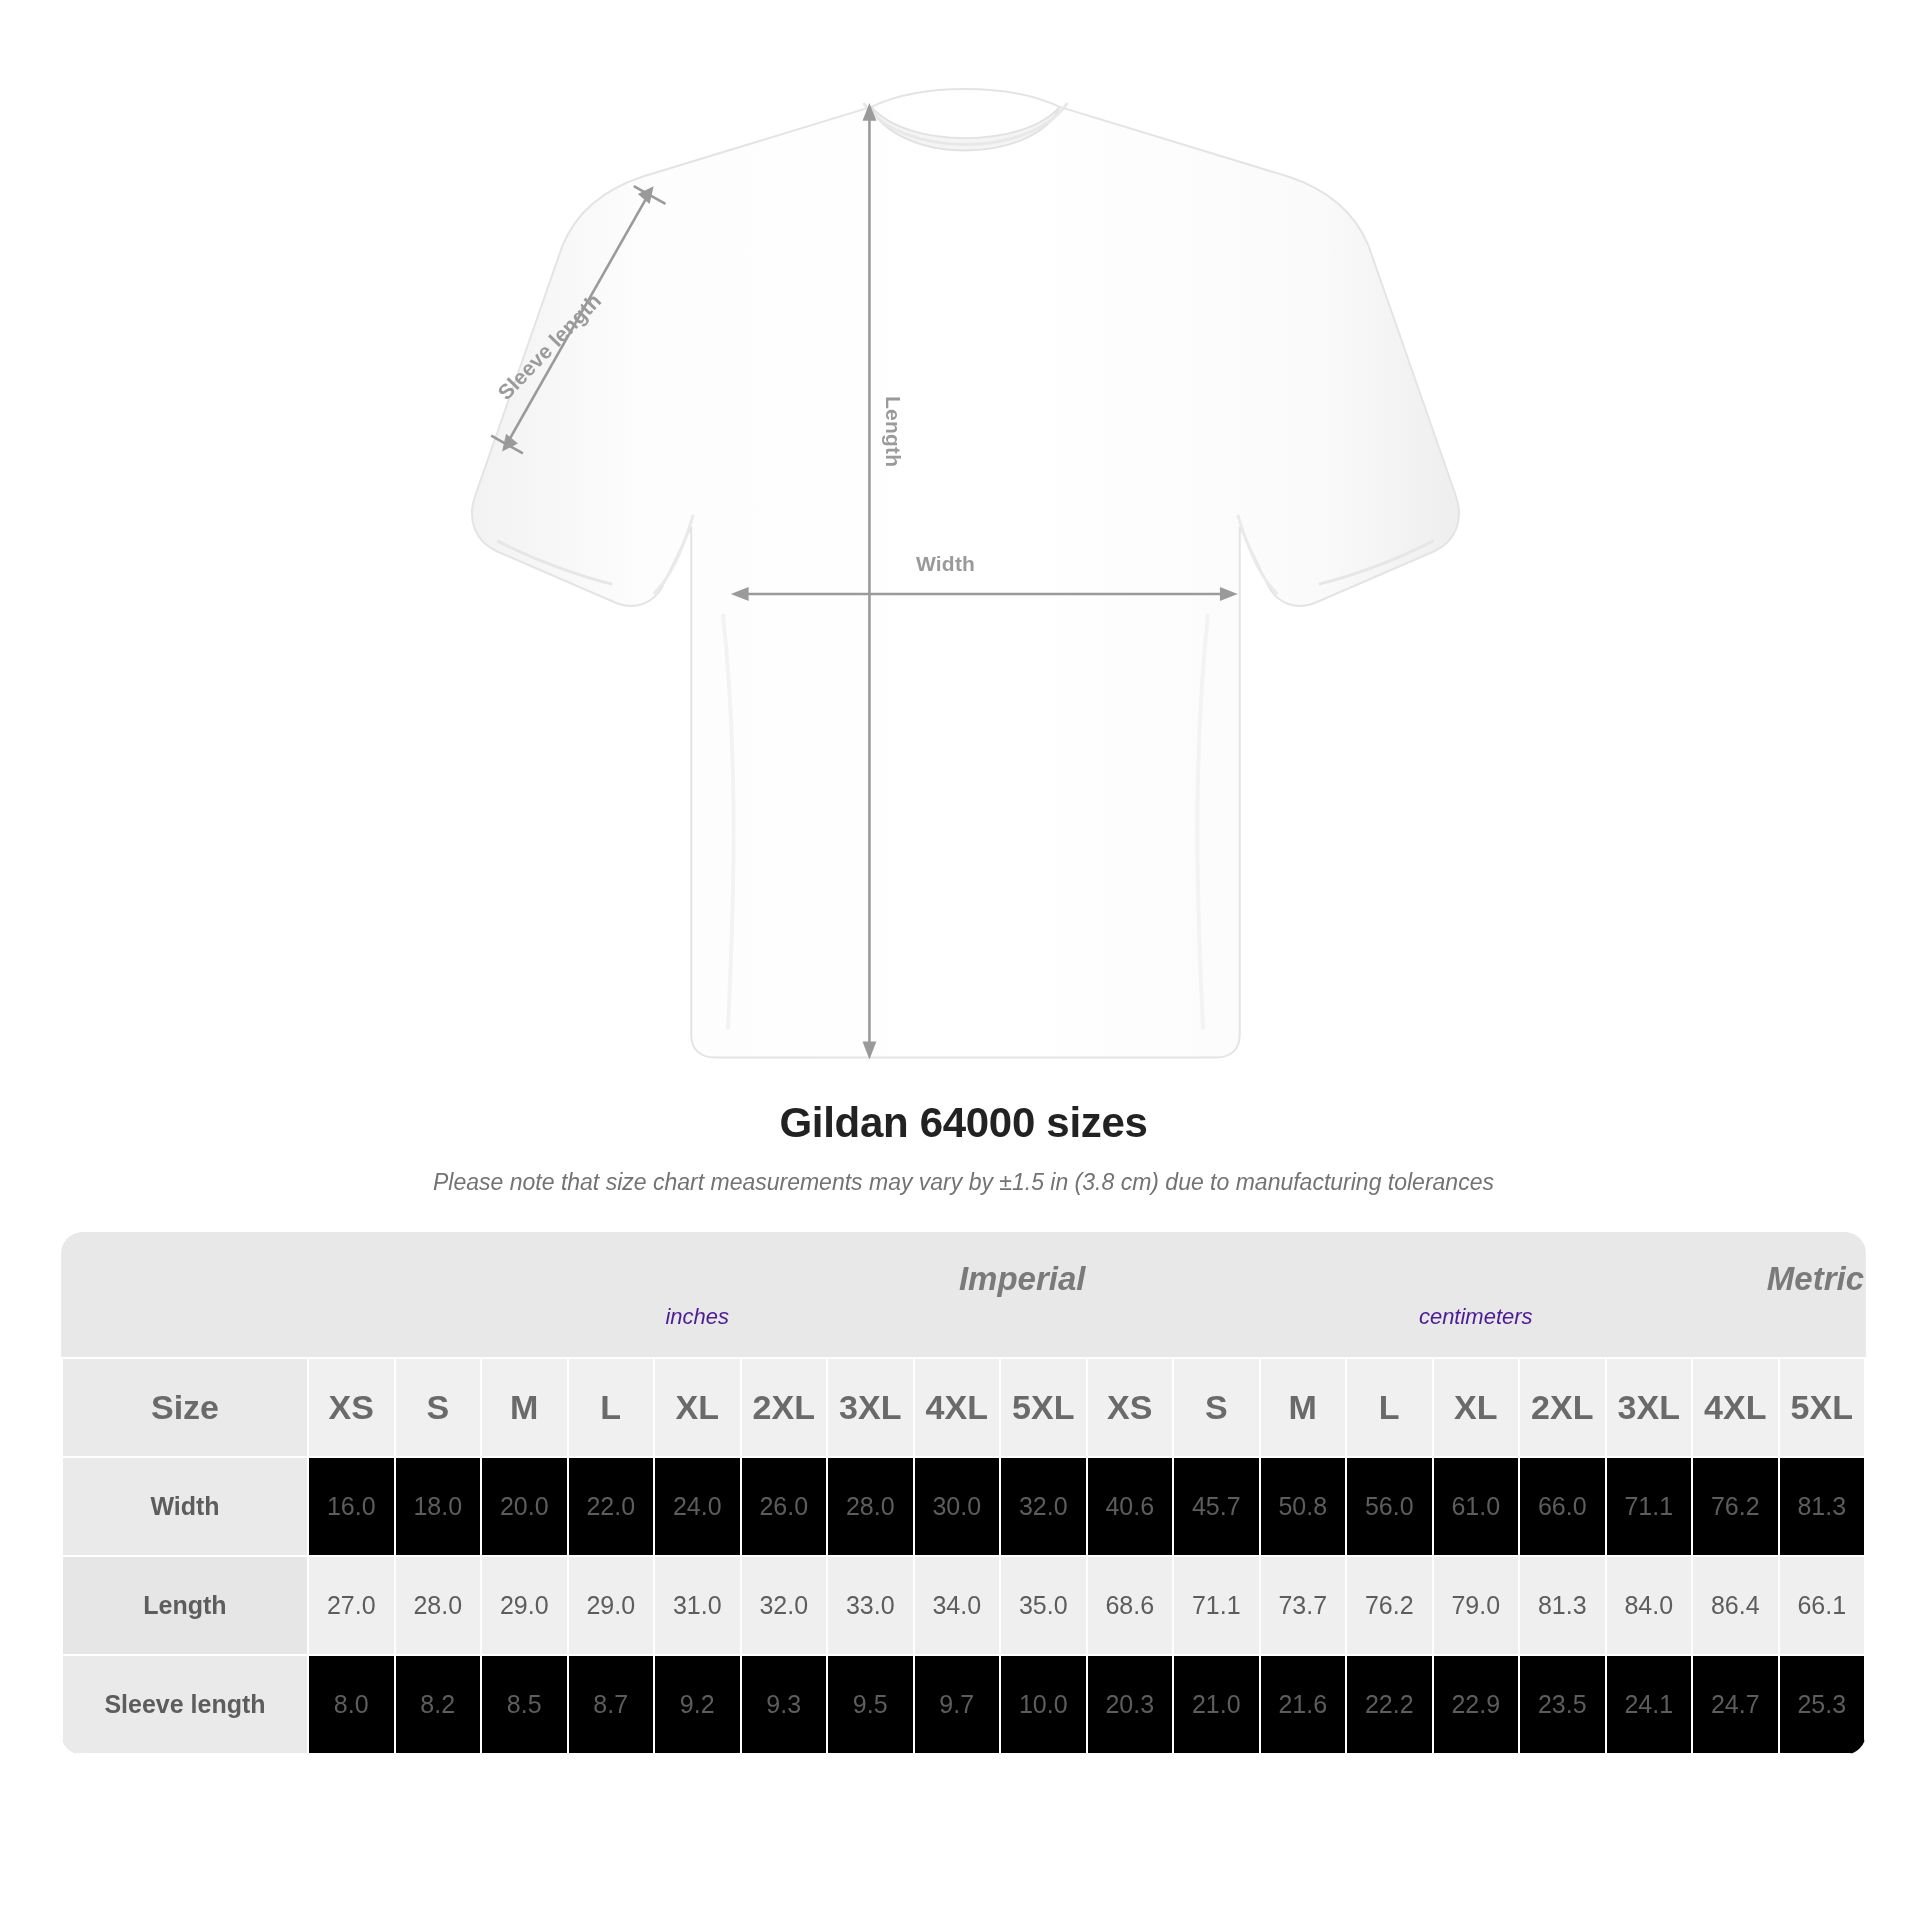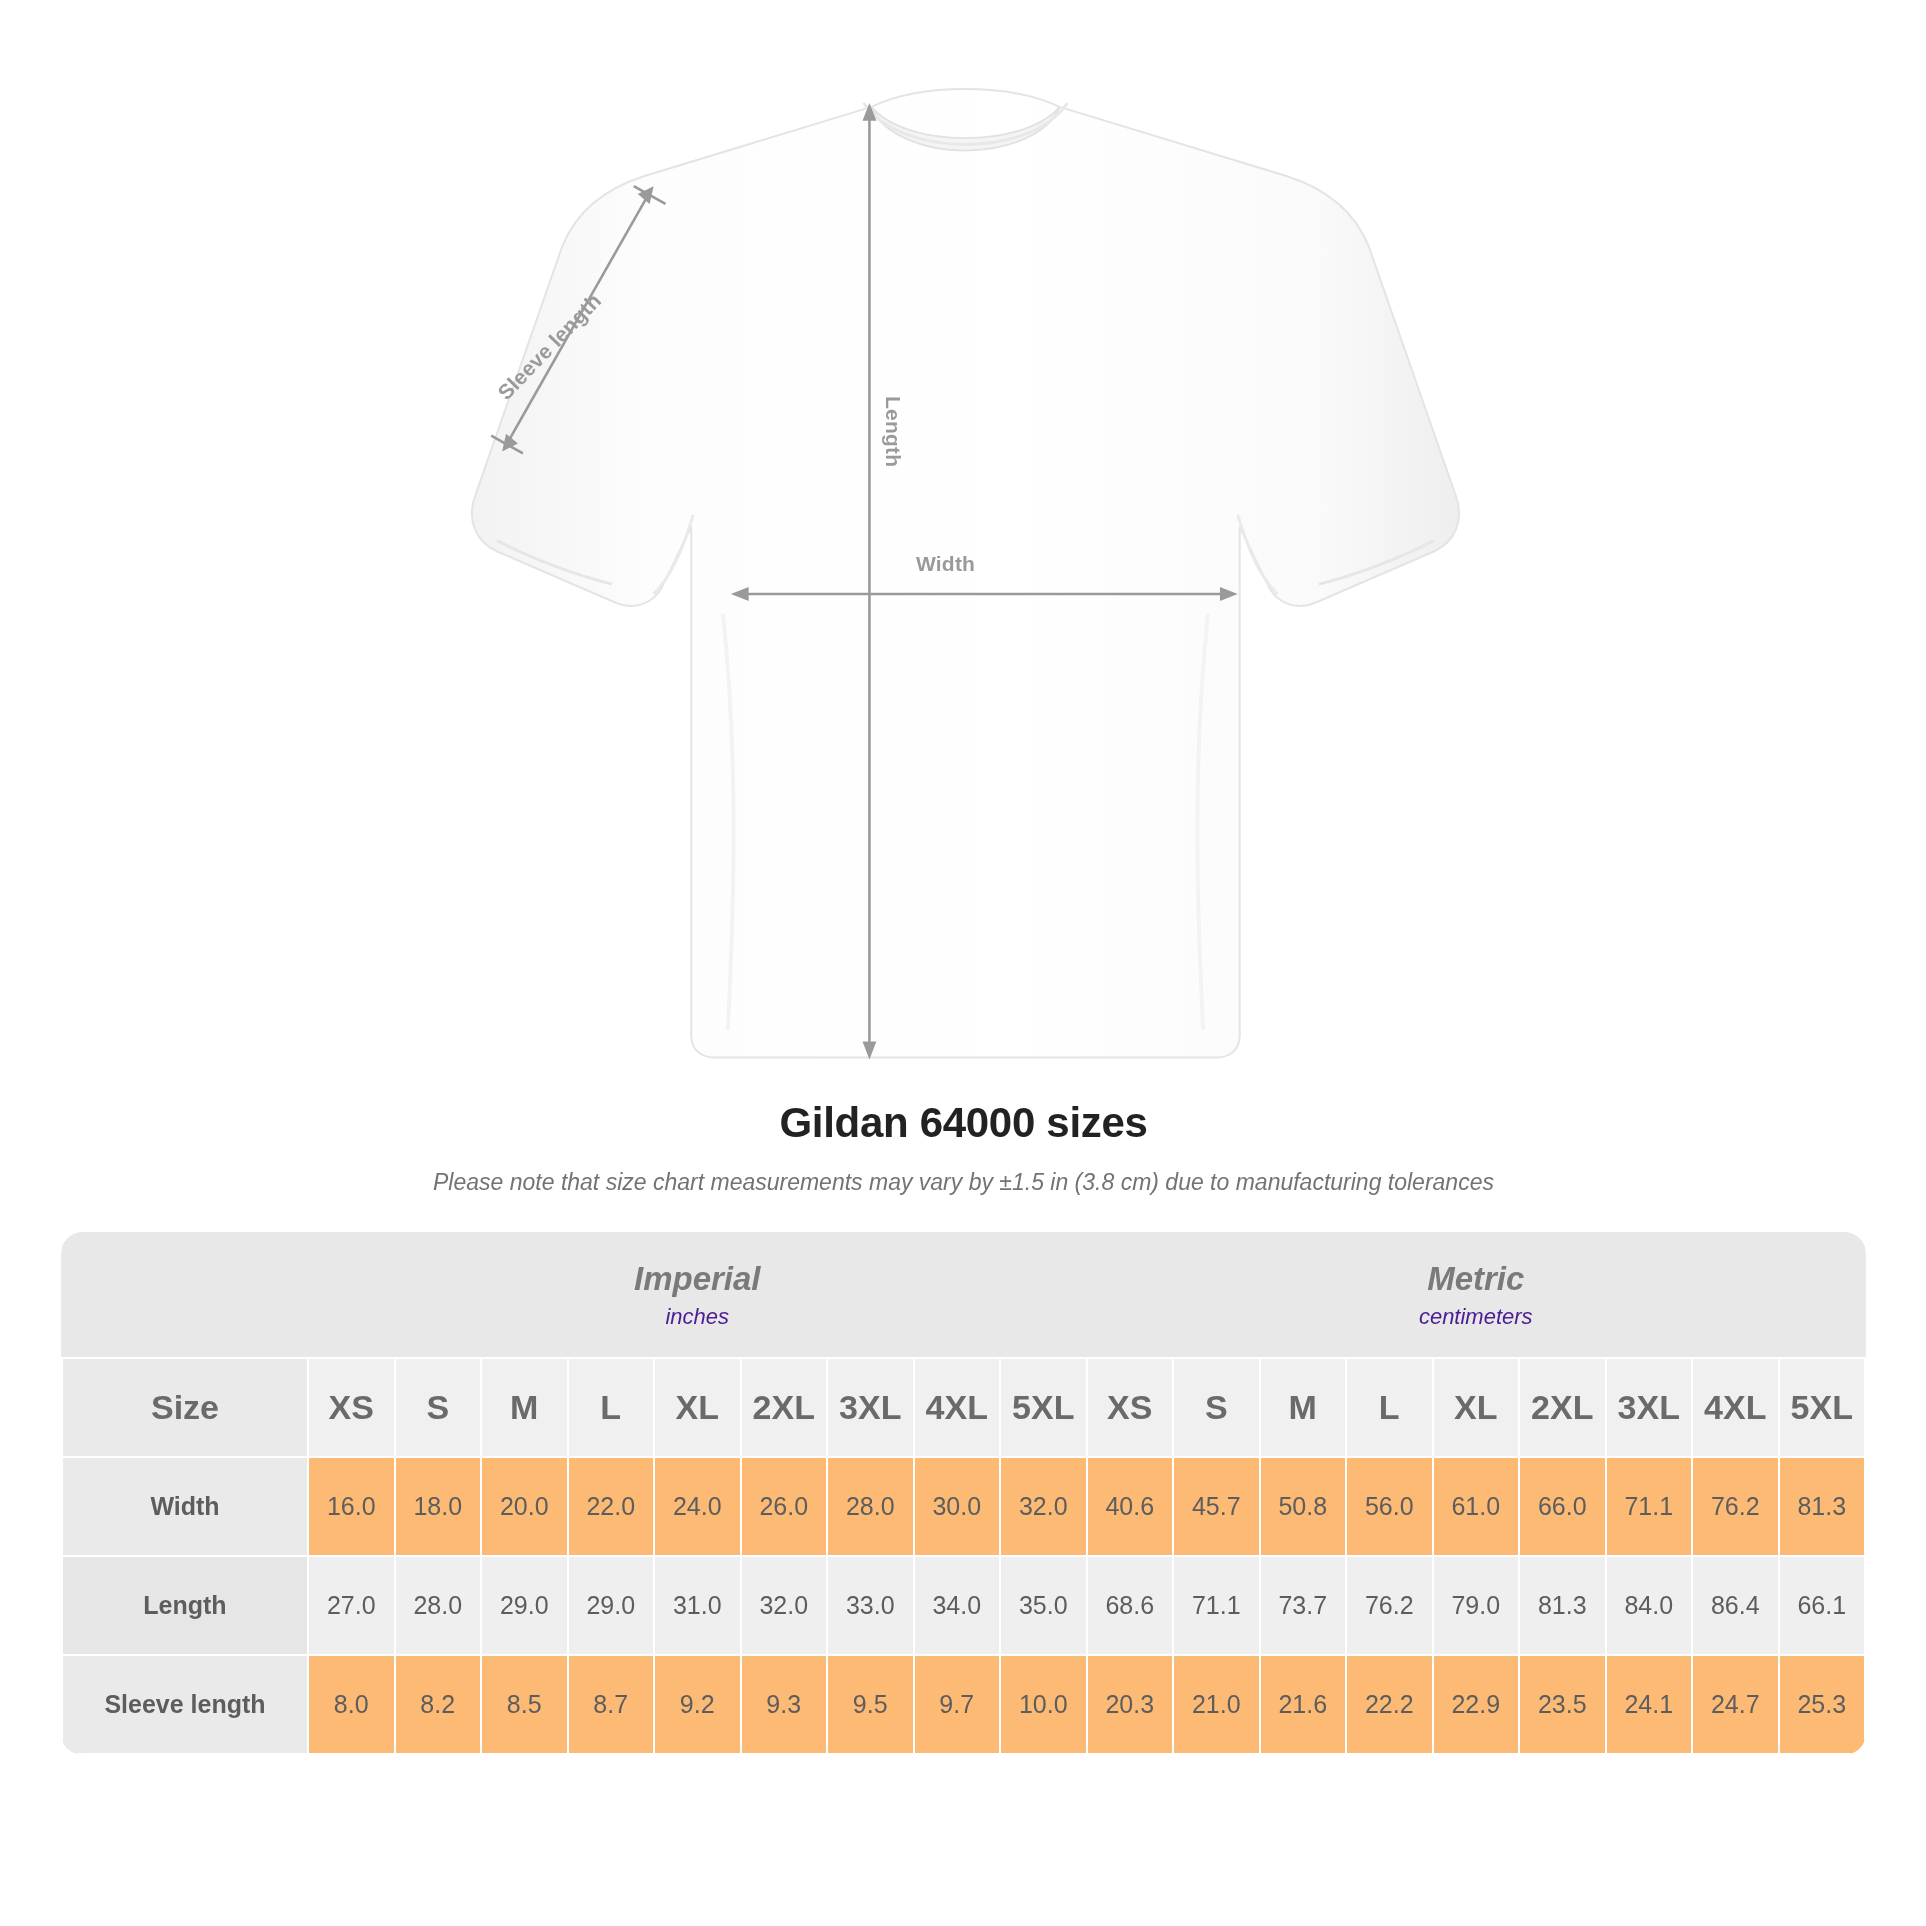--- a/index.html
+++ b/index.html
@@ -86,20 +86,21 @@
   .unit-head {
     height: 123px;
     background: #e8e8e8;
     border: none !important;
   }
   .unit-head .u-name {
     font-size: 33px;
     font-weight: bold;
     font-style: italic;
     color: #7a7a7a;
+    text-align: right;
   }
   .unit-head .u-sub {
     font-size: 22px;
     font-style: italic;
     color: #4c1d95;
     margin-top: 6px;
   }
   .corner-blank {
     background: #e8e8e8;
     border: none !important;
@@ -109,21 +110,21 @@
     background: #f0f0f0;
     font-weight: bold;
     color: #6a6a6a;
     font-size: 34px;
   }
   tr.header-row td.rowlabel {
     background: #eaeaea;
   }
   tr.data-row td {
     height: 95px;
-    background: #fdba74;
+    background: #000000;
     color: #5d5d5d;
     font-size: 25px;
   }
   tr.data-row.alt td {
     background: #efefef;
   }
   td.rowlabel {
     font-weight: bold;
     color: #6a6a6a;
     font-size: 26px;

